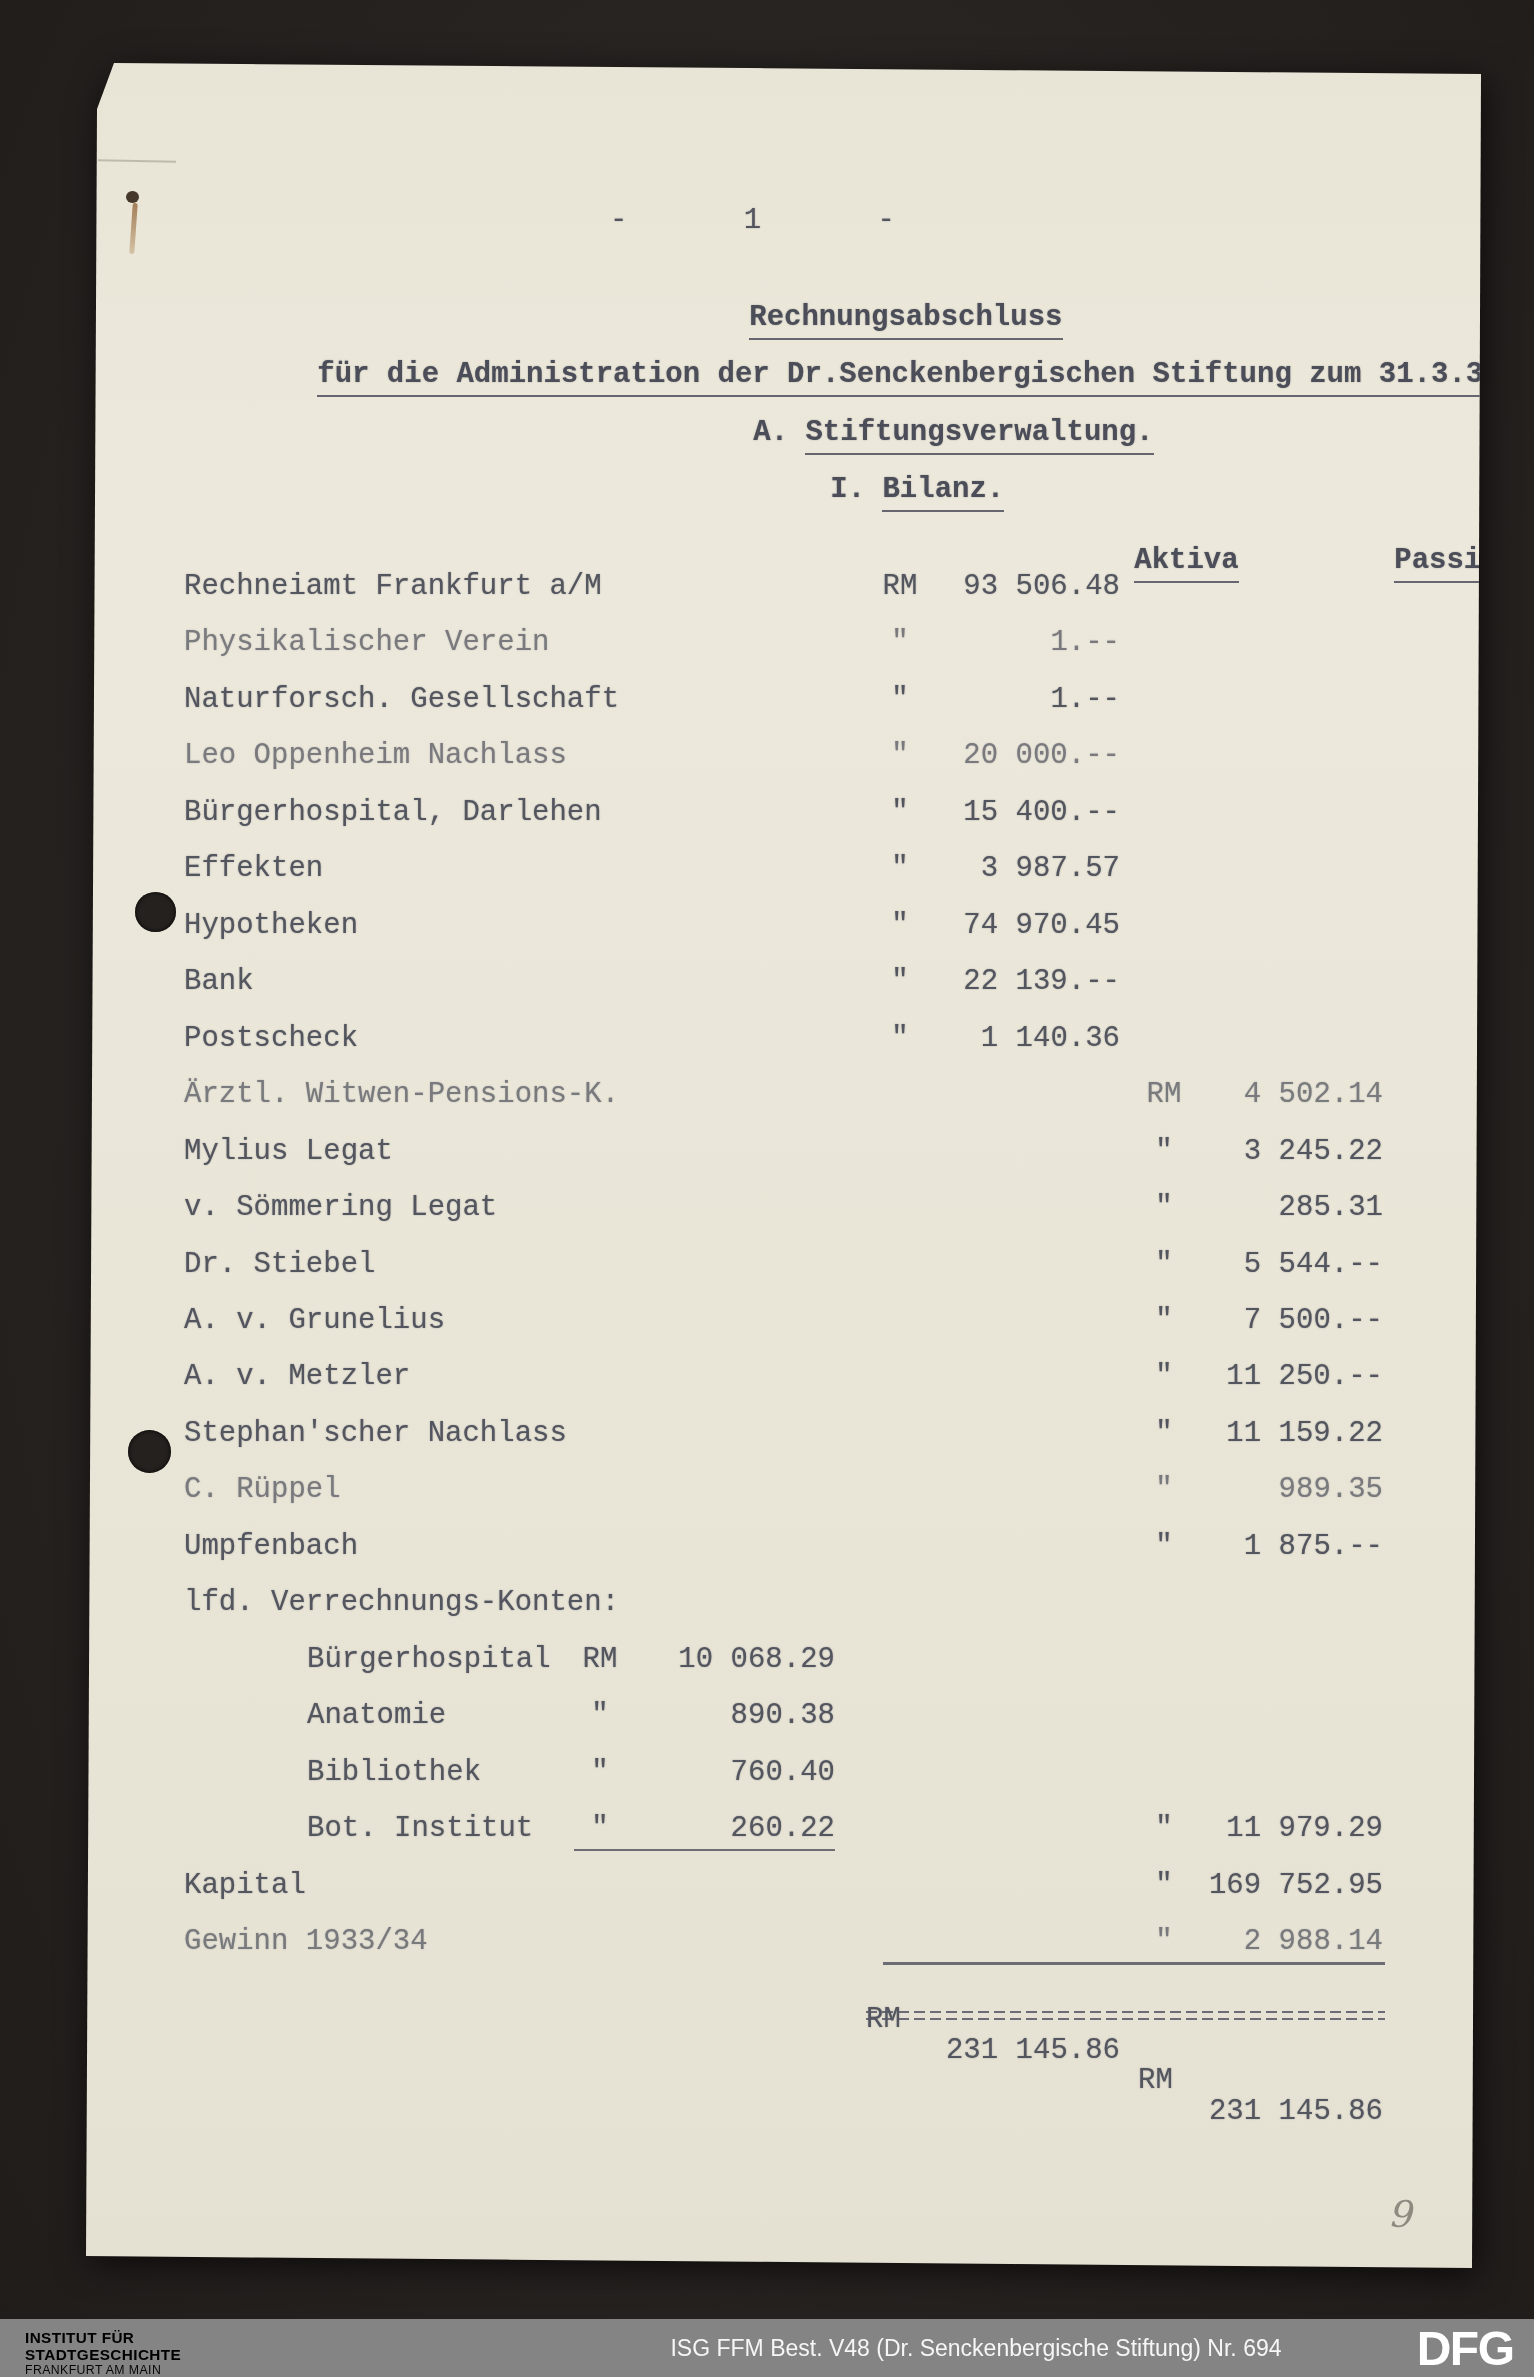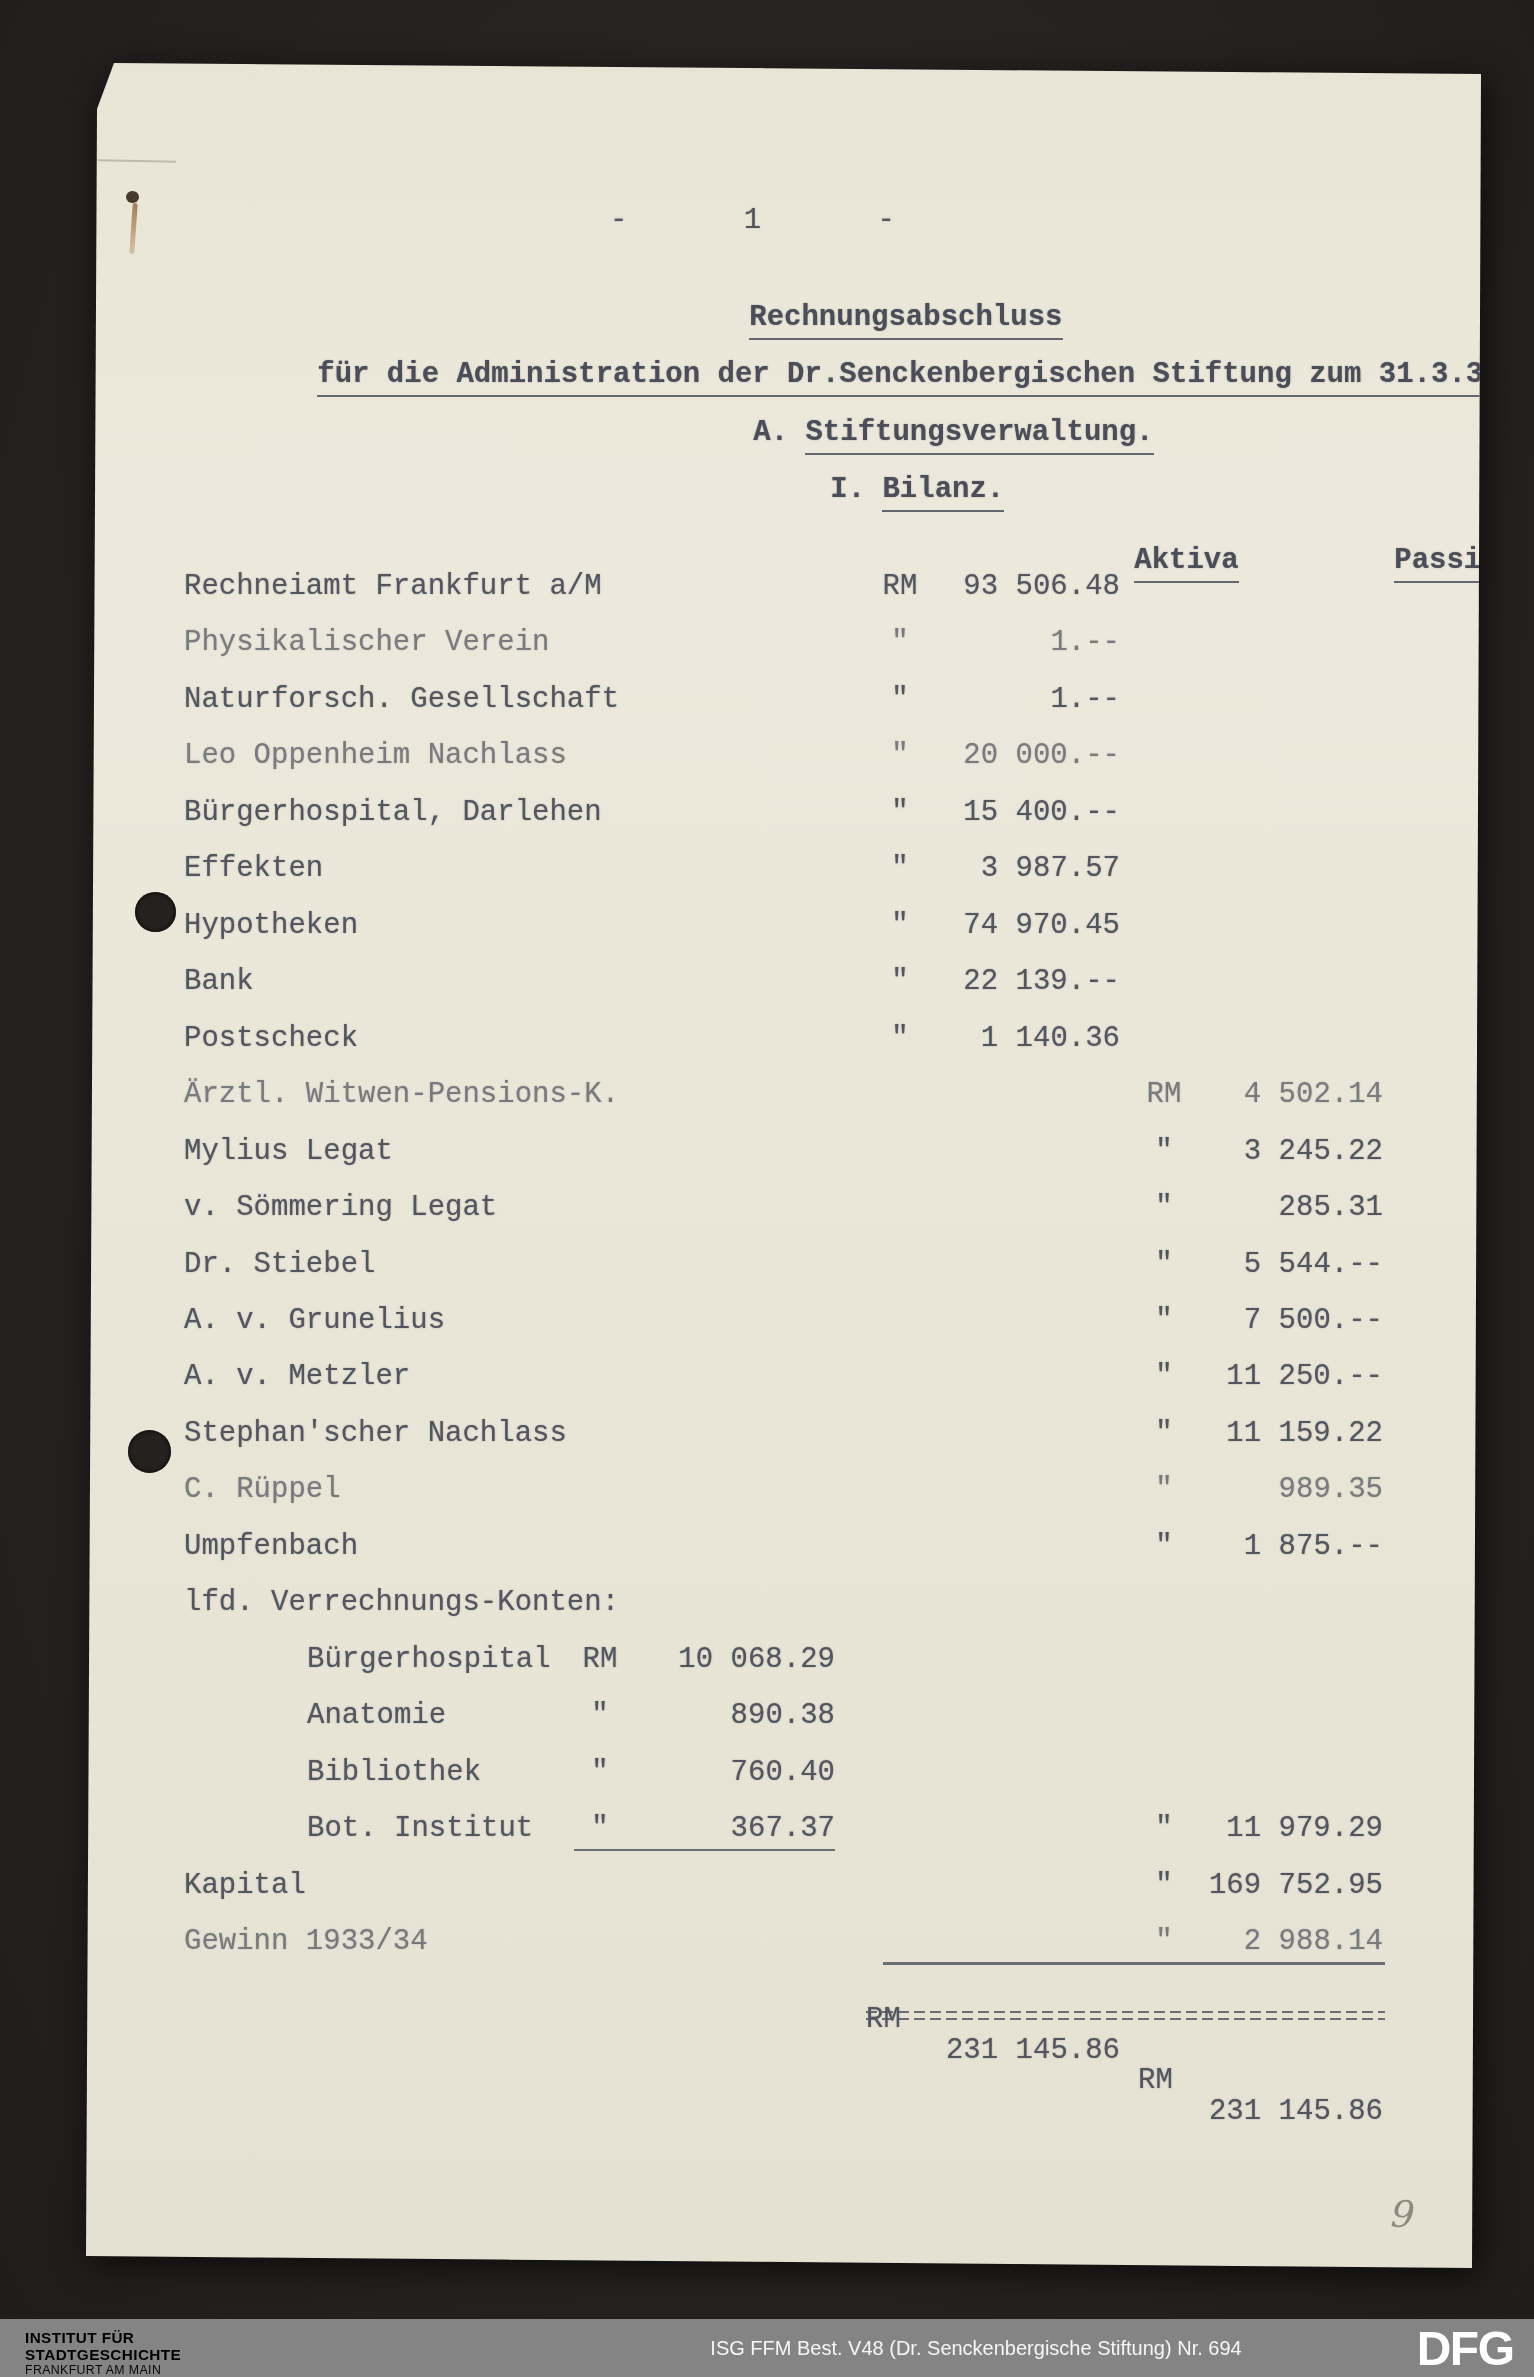--- a/index.html
+++ b/index.html
@@ -48,21 +48,21 @@
       background:rgba(128,123,108,0.4);transform:rotate(1deg);}
   .edge-mark{position:absolute;left:57px;top:84px;width:21.5px;height:61px;
       border-left:3.1px solid rgba(214,208,190,0.5);border-radius:50% / 50%;transform:rotate(6deg);}
   .pencil-note{position:absolute;left:1391px;top:2193px;font-family:"DejaVu Serif",serif;
       font-size:37px;color:#8f8a7f;transform:rotate(4deg);font-style:italic;}
   .footer{position:absolute;left:0;top:2319px;width:1535px;height:58px;background:#848484;}
   .inst{position:absolute;left:25px;top:10px;color:#000000;font-family:"Liberation Sans",sans-serif;}
   .inst .l1,.inst .l2{font-weight:bold;font-size:15.3px;line-height:17px;letter-spacing:0.4px;}
   .inst .l3{font-size:12.3px;line-height:14px;letter-spacing:0.4px;font-weight:normal;opacity:0.95;}
   .ref{position:absolute;left:976px;top:50%;transform:translate(-50%,-50%);
-      color:#f6f6f6;font-family:"Liberation Sans",sans-serif;font-size:20px;white-space:nowrap;}
+      color:#f6f6f6;font-family:"Liberation Sans",sans-serif;font-size:23px;white-space:nowrap;}
   .dfg{position:absolute;right:21.5px;top:50%;transform:translateY(-50%);
       color:#fff;font-family:"Liberation Sans",sans-serif;font-size:48px;font-weight:800;
       letter-spacing:-1.5px;}
 </style>
 </head>
 <body>
 
 <div class="stage">
   <div class="paper-wrap">
     <div class="paper">
@@ -117,21 +117,21 @@
           <div class="tw row" style="top: 1250px;"><span class="lbl">Dr. Stiebel</span><span class="cur p-cur">"</span><span class="amt p-amt">5 544.--</span></div>
           <div class="tw row" style="top: 1306px;"><span class="lbl">A. v. Grunelius</span><span class="cur p-cur">"</span><span class="amt p-amt">7 500.--</span></div>
           <div class="tw row" style="top: 1362px;"><span class="lbl">A. v. Metzler</span><span class="cur p-cur">"</span><span class="amt p-amt">11 250.--</span></div>
           <div class="tw row" style="top: 1419px;"><span class="lbl">Stephan'scher Nachlass</span><span class="cur p-cur">"</span><span class="amt p-amt">11 159.22</span></div>
           <div class="tw row faded" style="top: 1475px;"><span class="lbl">C. Rüppel</span><span class="cur p-cur">"</span><span class="amt p-amt">989.35</span></div>
           <div class="tw row" style="top: 1532px;"><span class="lbl">Umpfenbach</span><span class="cur p-cur">"</span><span class="amt p-amt">1 875.--</span></div>
           <div class="tw row" style="top: 1588px;"><span class="lbl">lfd. Verrechnungs-Konten:</span></div>
           <div class="tw row" style="top: 1645px;"><span class="lbl sub">Bürgerhospital</span><span class="cur s-cur">RM</span><span class="amt s-amt">10 068.29</span></div>
           <div class="tw row" style="top: 1701px;"><span class="lbl sub">Anatomie</span><span class="cur s-cur">"</span><span class="amt s-amt">890.38</span></div>
           <div class="tw row" style="top: 1758px;"><span class="lbl sub">Bibliothek</span><span class="cur s-cur">"</span><span class="amt s-amt">760.40</span></div>
-          <div class="tw row" style="top: 1814px;"><span class="lbl sub">Bot. Institut</span><span class="cur s-cur">"</span><span class="amt s-amt">367.37</span><span class="cur p-cur">"</span><span class="amt p-amt">11 979.29</span><div class="amt-underline" style="top: 35px;"></div></div>
+          <div class="tw row" style="top: 1814px;"><span class="lbl sub">Bot. Institut</span><span class="cur s-cur">"</span><span class="amt s-amt">260.22</span><span class="cur p-cur">"</span><span class="amt p-amt">11 979.29</span><div class="amt-underline" style="top: 35px;"></div></div>
           <div class="tw row" style="top: 1871px;"><span class="lbl">Kapital</span><span class="cur p-cur">"</span><span class="amt p-amt">169 752.95</span></div>
           <div class="tw row faded" style="top: 1927px;"><span class="lbl">Gewinn 1933/34</span><span class="cur p-cur">"</span><span class="amt p-amt">2 988.14</span></div>
         </div>
 
       <div class="rule-above-totals"></div>
 
       <div class="tw row" style="top:1975px">
         <span class="cur t-cur1">RM</span>
         <span class="amt a-amt">231 145.86</span>
         <span class="cur t-cur2">RM</span>

